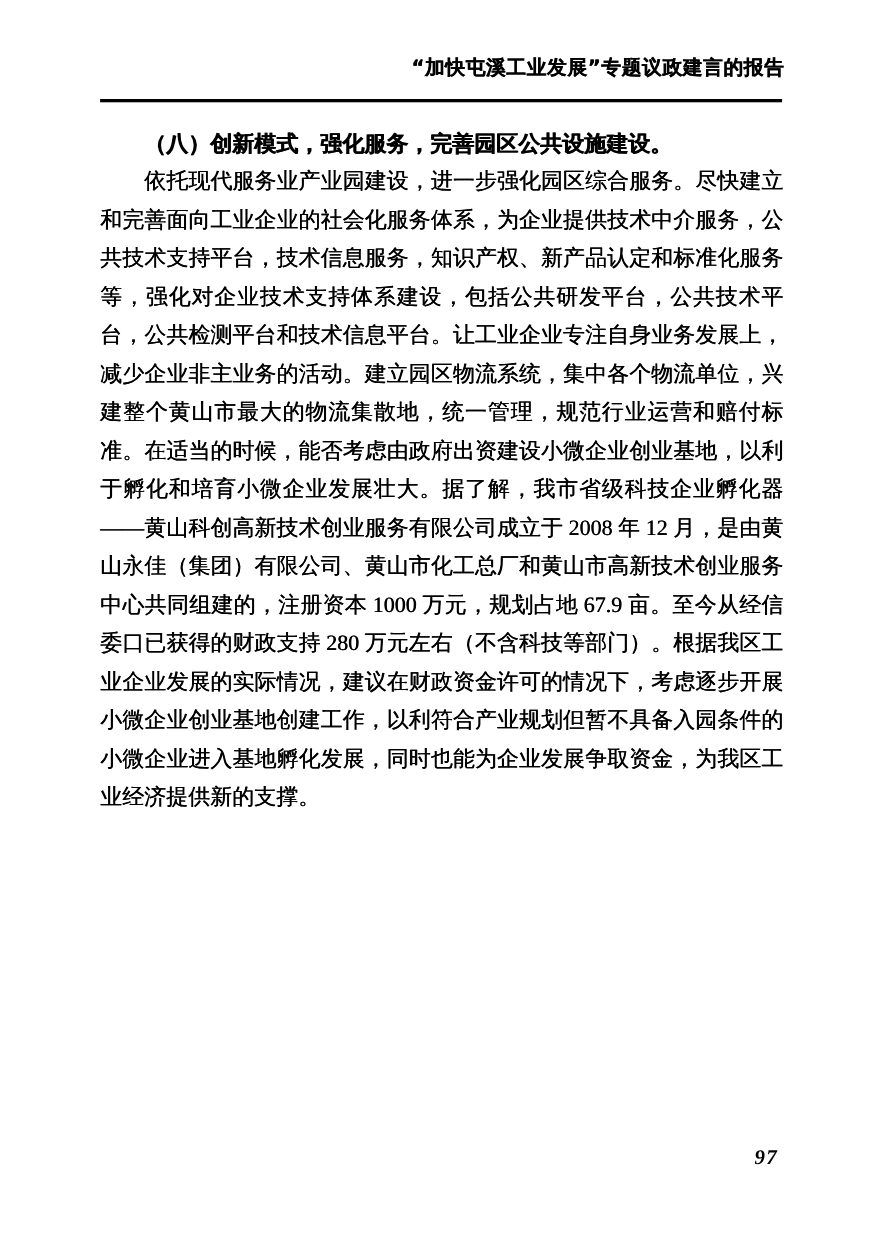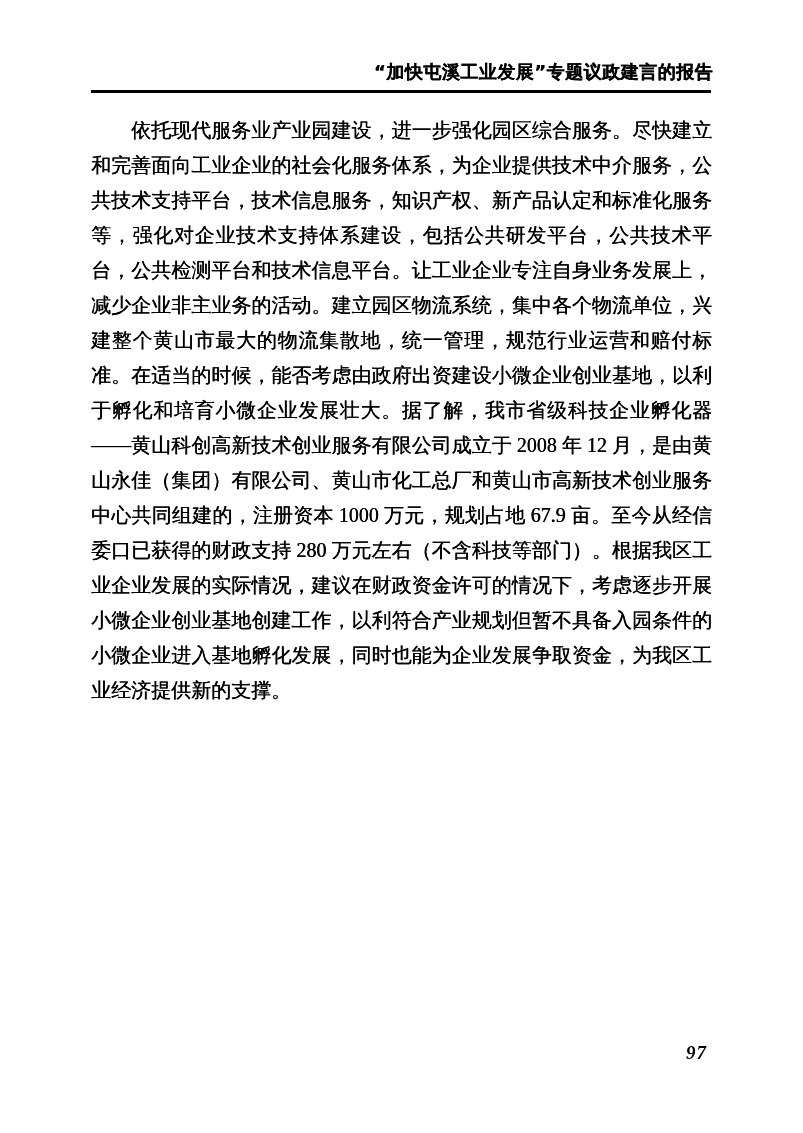--- a/index.html
+++ b/index.html
@@ -13,21 +13,21 @@
     width: 803px;
     height: 1133px;
     background: #ffffff;
     overflow: hidden;
     font-family: "Liberation Serif", "DejaVu Serif", serif;
     color: #000000;
   }
   .header {
     position: absolute;
     left: 91px;
-    top: 60px;
+    top: 49px;
     width: 622px;
     text-align: right;
     font-family: "DejaVu Sans", "Liberation Sans", sans-serif;
     font-size: 18px;
     font-weight: bold;
     letter-spacing: 0.5px;
     white-space: nowrap;
     text-shadow: 0.4px 0 0 currentColor;
   }
   .header-rule {
@@ -79,18 +79,19 @@
 
 <div class="page">
 
   <div class="header">
     <span class="header-title">“加快屯溪工业发展”专题议政建言的报告</span>
   </div>
 
   <div class="header-rule"></div>
 
   <div class="content">
+    <p class="para heading">（八）创新模式，强化服务，完善园区公共设施建设。</p>
     <p class="para">依托现代服务业产业园建设，进一步强化园区综合服务。尽快建立和完善面向工业企业的社会化服务体系，为企业提供技术中介服务，公共技术支持平台，技术信息服务，知识产权、新产品认定和标准化服务等，强化对企业技术支持体系建设，包括公共研发平台，公共技术平台，公共检测平台和技术信息平台。让工业企业专注自身业务发展上，减少企业非主业务的活动。建立园区物流系统，集中各个物流单位，兴建整个黄山市最大的物流集散地，统一管理，规范行业运营和赔付标准。在适当的时候，能否考虑由政府出资建设小微企业创业基地，以利于孵化和培育小微企业发展壮大。据了解，我市省级科技企业孵化器——黄山科创高新技术创业服务有限公司成立于 2008 年 12 月，是由黄山永佳（集团）有限公司、黄山市化工总厂和黄山市高新技术创业服务中心共同组建的，注册资本 1000 万元，规划占地 67.9 亩。至今从经信委口已获得的财政支持 280 万元左右（不含科技等部门）。根据我区工业企业发展的实际情况，建议在财政资金许可的情况下，考虑逐步开展小微企业创业基地创建工作，以利符合产业规划但暂不具备入园条件的小微企业进入基地孵化发展，同时也能为企业发展争取资金，为我区工业经济提供新的支撑。</p>
   </div>
 
   <div class="page-number">97</div>
 
 </div>
 
 </body></html>

